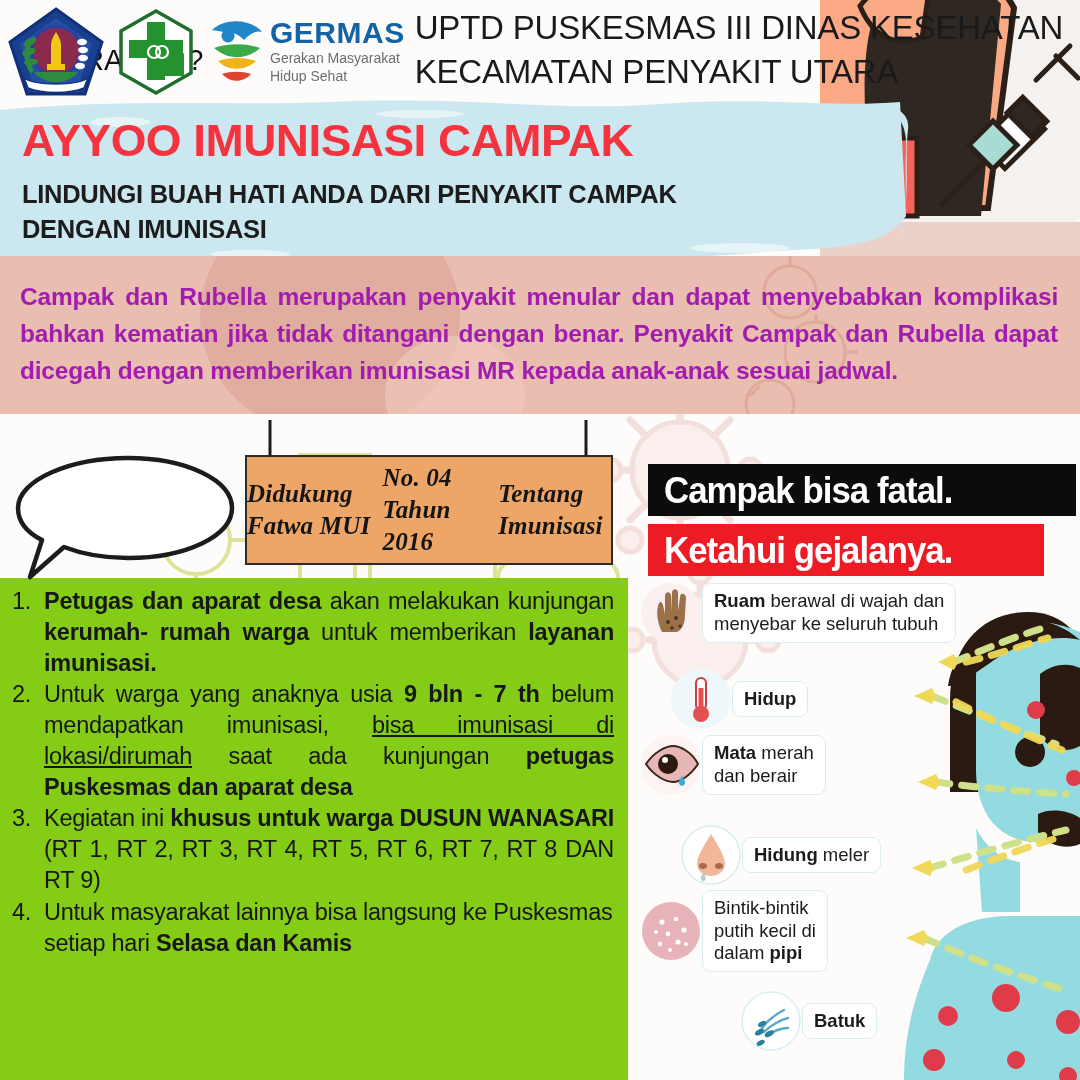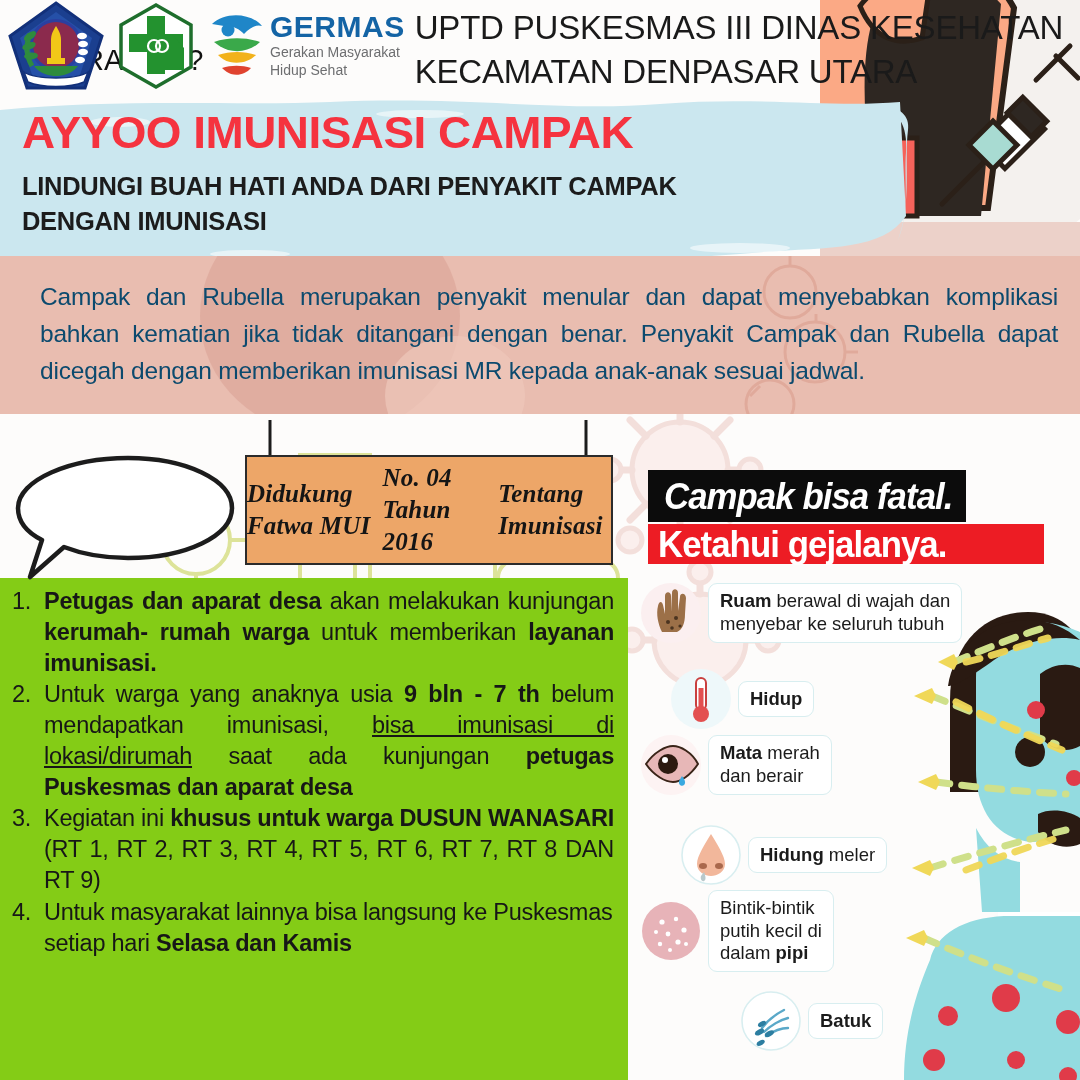--- a/index.html
+++ b/index.html
@@ -13,54 +13,54 @@
   .poster { position:absolute; inset:0; width:1080px; height:1080px; overflow:hidden; background:#fdfcfb; }
 
   
   .germ-layer { position:absolute; inset:0; pointer-events:none; z-index:1; }
 
   
   .vax-illus { position:absolute; right:0; top:0; width:260px; height:258px; z-index:2; overflow:hidden; }
 
   
   .header { position:absolute; left:0; top:0; width:1080px; height:100px; z-index:6; display:flex; align-items:flex-start; padding-left:6px; }
-  .logos { display:flex; align-items:center; gap:4px; }
+  .logos { display:flex; align-items:center; gap:4px; padding-top:6px; }
   .logo-denpasar { width:100px; height:92px; }
   .logo-puskes { width:92px; height:92px; }
   .germas-wrap { display:flex; align-items:center; gap:2px; }
   .germas-mark { width:62px; height:72px; }
   .germas-txt { display:flex; flex-direction:column; justify-content:center; line-height:1; }
   .germas-name { font-size:30px; font-weight:bold; color:#1464a5; letter-spacing:.5px; font-family:"Liberation Sans", sans-serif; }
   .germas-sub { font-size:14px; color:#6d6e70; line-height:1.28; margin-top:2px; }
   .office-name { margin-left:10px; padding-top:6px; font-size:33px; line-height:1.32; color:#1a1a1a; font-family:"Liberation Sans", sans-serif; letter-spacing:-0.2px; }
 
   
   .blue-band { position:absolute; left:0; top:96px; width:930px; height:168px; z-index:3; }
-  .title-block { position:absolute; left:22px; top:110px; z-index:7; }
+  .title-block { position:absolute; left:22px; top:118px; z-index:7; }
   .main-title {
     font-size:45px; font-weight:bold; color:#f5333f;
     letter-spacing:-0.5px; line-height:1; font-family:"Liberation Sans", sans-serif;
     transform:scaleX(1.02); transform-origin:left center;
   }
   .sub-title {
     margin-top:14px; font-size:25.5px; font-weight:bold; color:#1c1c1c;
     line-height:1.38; letter-spacing:-0.3px; font-family:"Liberation Sans", sans-serif;
   }
 
   
   .pink-band {
     position:absolute; left:0; top:256px; width:1080px; height:158px;
     background:#e9bdb0; z-index:4; padding:22px 22px 0 20px;
   }
   .pink-band .pk-bg { position:absolute; inset:0; overflow:hidden; z-index:0; }
   .pink-text {
     position:relative; z-index:2;
-    font-size:24.5px; font-weight:normal; color:#0c4a6e; line-height:1.52;
+    font-size:24.5px; font-weight:bold; color:#a21caf; line-height:1.52;
     text-align:justify; text-justify:inter-word;
-    font-family:"Liberation Sans", sans-serif; letter-spacing:-0.2px;margin-left:20px;
+    font-family:"Liberation Sans", sans-serif; letter-spacing:-0.2px;
   }
 
   
   .bubble { position:absolute; left:8px; top:448px; width:238px; height:132px; z-index:8; }
   .bubble-text {
     position:absolute; left:30px; top:44px; width:186px; text-align:center;
     font-size:29px; color:#111; font-family:"Liberation Sans", sans-serif;
   }
 
   
@@ -92,34 +92,34 @@
     content:counter(s) "."; position:absolute; left:2px; top:0;
     font-size:23.5px; color:#171717;
   }
   ol.steps > li b { font-weight:bold; }
   ol.steps > li u { text-decoration:underline; }
   .nojust { text-align:left !important; }
 
   
   .info-panel { position:absolute; left:636px; top:452px; width:444px; height:628px; z-index:6; overflow:hidden; background:transparent; }
   .bar-black {
-    position:absolute; left:12px; top:18px; width:318px; height:52px;
-    background:#0c0c0c; display:flex; align-items:center; padding-left:16px;font-style:italic;
+    position:absolute; left:12px; top:12px; width:428px; height:52px;
+    background:#0c0c0c; display:flex; align-items:center; padding-left:16px;
   }
   .bar-red {
-    position:absolute; left:12px; top:72px; width:396px; height:40px;
-    background:#ed1c24; display:flex; align-items:center; padding-left:10px;
+    position:absolute; left:12px; top:72px; width:396px; height:52px;
+    background:#ed1c24; display:flex; align-items:center; padding-left:16px;
   }
   .bar-txt {
     color:#fff; font-weight:bold; font-size:37px; line-height:1;
     font-family:"Liberation Sans", sans-serif; letter-spacing:-1px;
     transform:scaleX(.94); transform-origin:left center; white-space:nowrap;
   }
 
-  .sym { position:absolute; display:flex; align-items:center; gap:6px; z-index:5; }
+  .sym { position:absolute; display:flex; align-items:center; z-index:5; }
   .sym-icon { width:62px; height:62px; flex:0 0 62px; display:flex; align-items:center; justify-content:center; }
   .sym-label {
     background:#fff; border:1.6px solid #d8eef0; border-radius:9px;
     padding:6px 11px; font-size:18.5px; line-height:1.22; color:#1b1b1b;
     font-family:"Liberation Sans", sans-serif; white-space:pre-line;
   }
   .sym-label b { font-weight:bold; }
 
   .arrows { position:absolute; inset:0; z-index:3; pointer-events:none; }
   .kid { position:absolute; right:0; top:130px; width:190px; height:498px; z-index:2; }
@@ -247,21 +247,21 @@
           <div class="germas-sub">
             <div>Gerakan Masyarakat</div>
             <div>Hidup Sehat</div>
           </div>
         </div>
       </div>
     </div>
 
     <div class="office-name">
       <div>UPTD PUSKESMAS III DINAS KESEHATAN</div>
-      <div>KECAMATAN DENPASAR UTARA</div>
+      <div>KECAMATAN PENYAKIT UTARA</div>
     </div>
   </div>
 
   <svg class="blue-band" viewBox="0 0 930 168" preserveAspectRatio="none">
     <path d="M0 14 C120 2 240 10 330 6 C470 0 560 16 660 8 C760 0 830 12 900 6
              L906 120 C880 158 820 150 740 158 C620 168 520 156 400 162
              C260 168 140 158 0 164 Z" fill="#cbe7ef"></path>
     <path d="M880 10c18 4 28 20 26 46-2 28 4 60-8 88 14-38 6-78 10-110 2-14-8-24-28-24z" fill="#cbe7ef"></path>
     <g fill="#ffffff" opacity=".55">
       <ellipse cx="120" cy="26" rx="30" ry="5"></ellipse>

